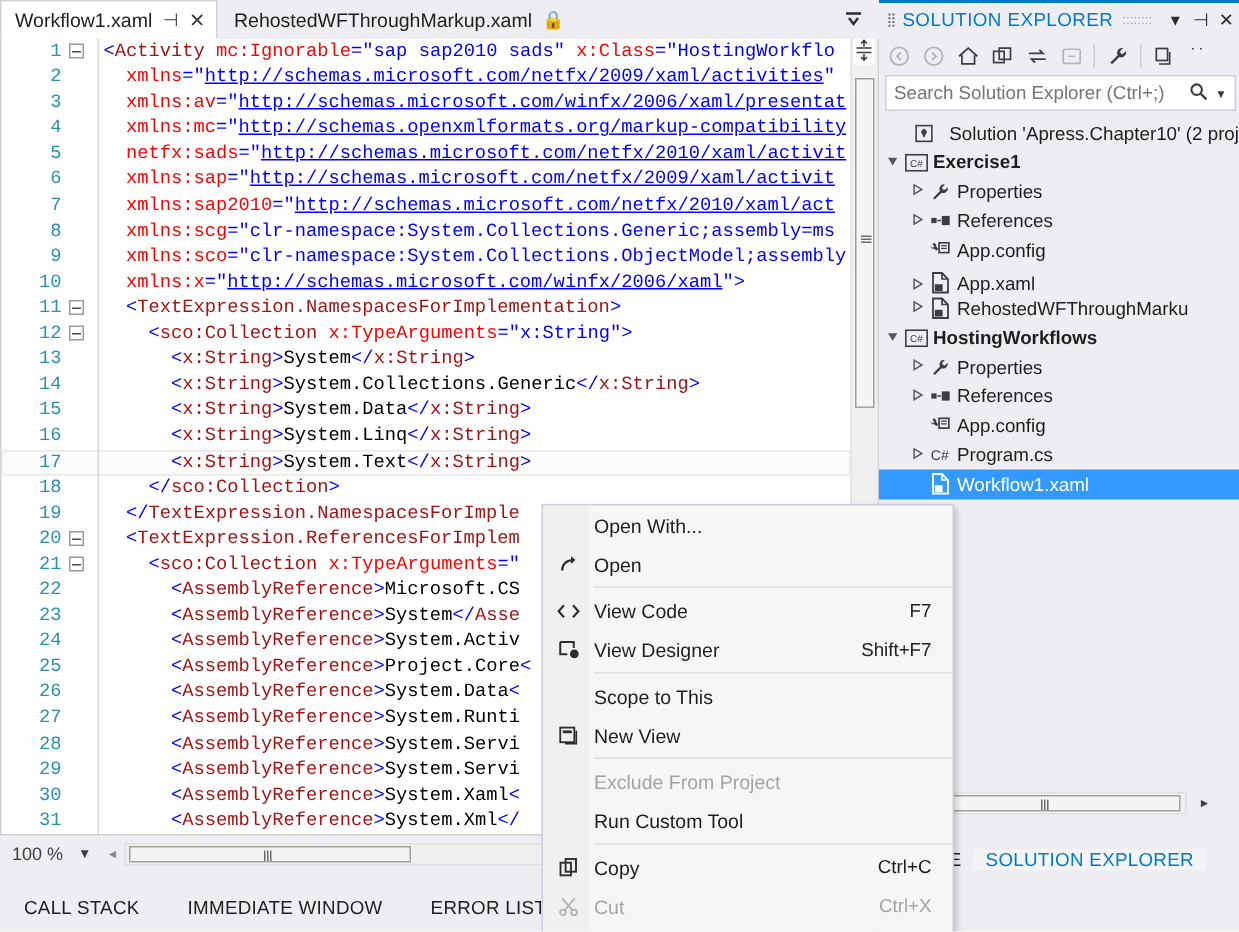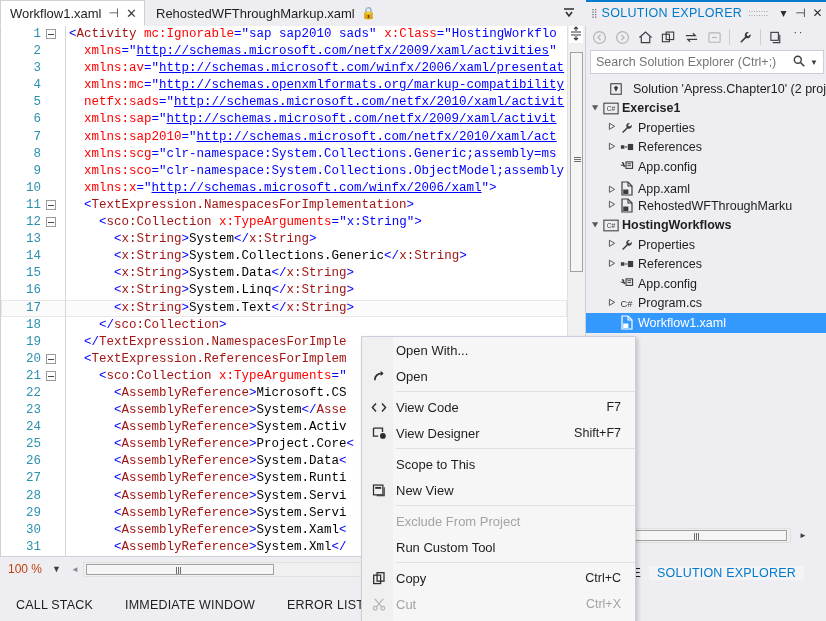--- a/index.html
+++ b/index.html
@@ -53,21 +53,21 @@
   .vs-up{position:absolute;top:11px;left:4px;width:0;height:0;border-left:4px solid transparent;
       border-right:4px solid transparent;border-bottom:5px solid #868999;}
   .vs-thumb{position:absolute;left:2px;top:26px;width:13px;height:220px;background:#f5f5f5;
       border:1px solid #a0a0a0;box-sizing:border-box;}
   .vs-grip{position:absolute;left:3px;top:104px;width:7px;height:5px;}
   .vs-grip i{display:block;height:1px;background:#6d6d6d;margin-bottom:1px;}
 
   .hbar{position:absolute;left:0;top:558px;width:586px;height:22px;background:#eeeef2;
       display:flex;align-items:center;}
   .zoom-box{display:flex;align-items:center;padding-left:8px;}
-  .zoom-val{font-size:12px;color:#c2410c;}
+  .zoom-val{font-size:12px;color:#404040;}
   .zoom-caret{margin-left:10px;font-size:9px;color:#3c3c41;}
   .hs-left{margin-left:10px;font-size:8px;color:#868999;}
   .hs-track{position:relative;margin-left:4px;width:450px;height:15px;background:#f0f0f0;border:1px solid #e0e0e0;box-sizing:border-box;}
   .hs-thumb{position:absolute;left:2px;top:1px;width:188px;height:11px;background:#f5f5f5;border:1px solid #a0a0a0;box-sizing:border-box;}
   .hs-grip{position:absolute;left:50%;top:2px;margin-left:-4px;width:8px;height:7px;display:flex;gap:1px;}
   .hs-grip i{width:1px;height:7px;background:#6d6d6d;}
 
   
   .bottom-dock{position:absolute;left:0;top:588px;width:586px;height:33px;background:#eeeef2;
       display:flex;align-items:center;gap:0;text-align:right;}

